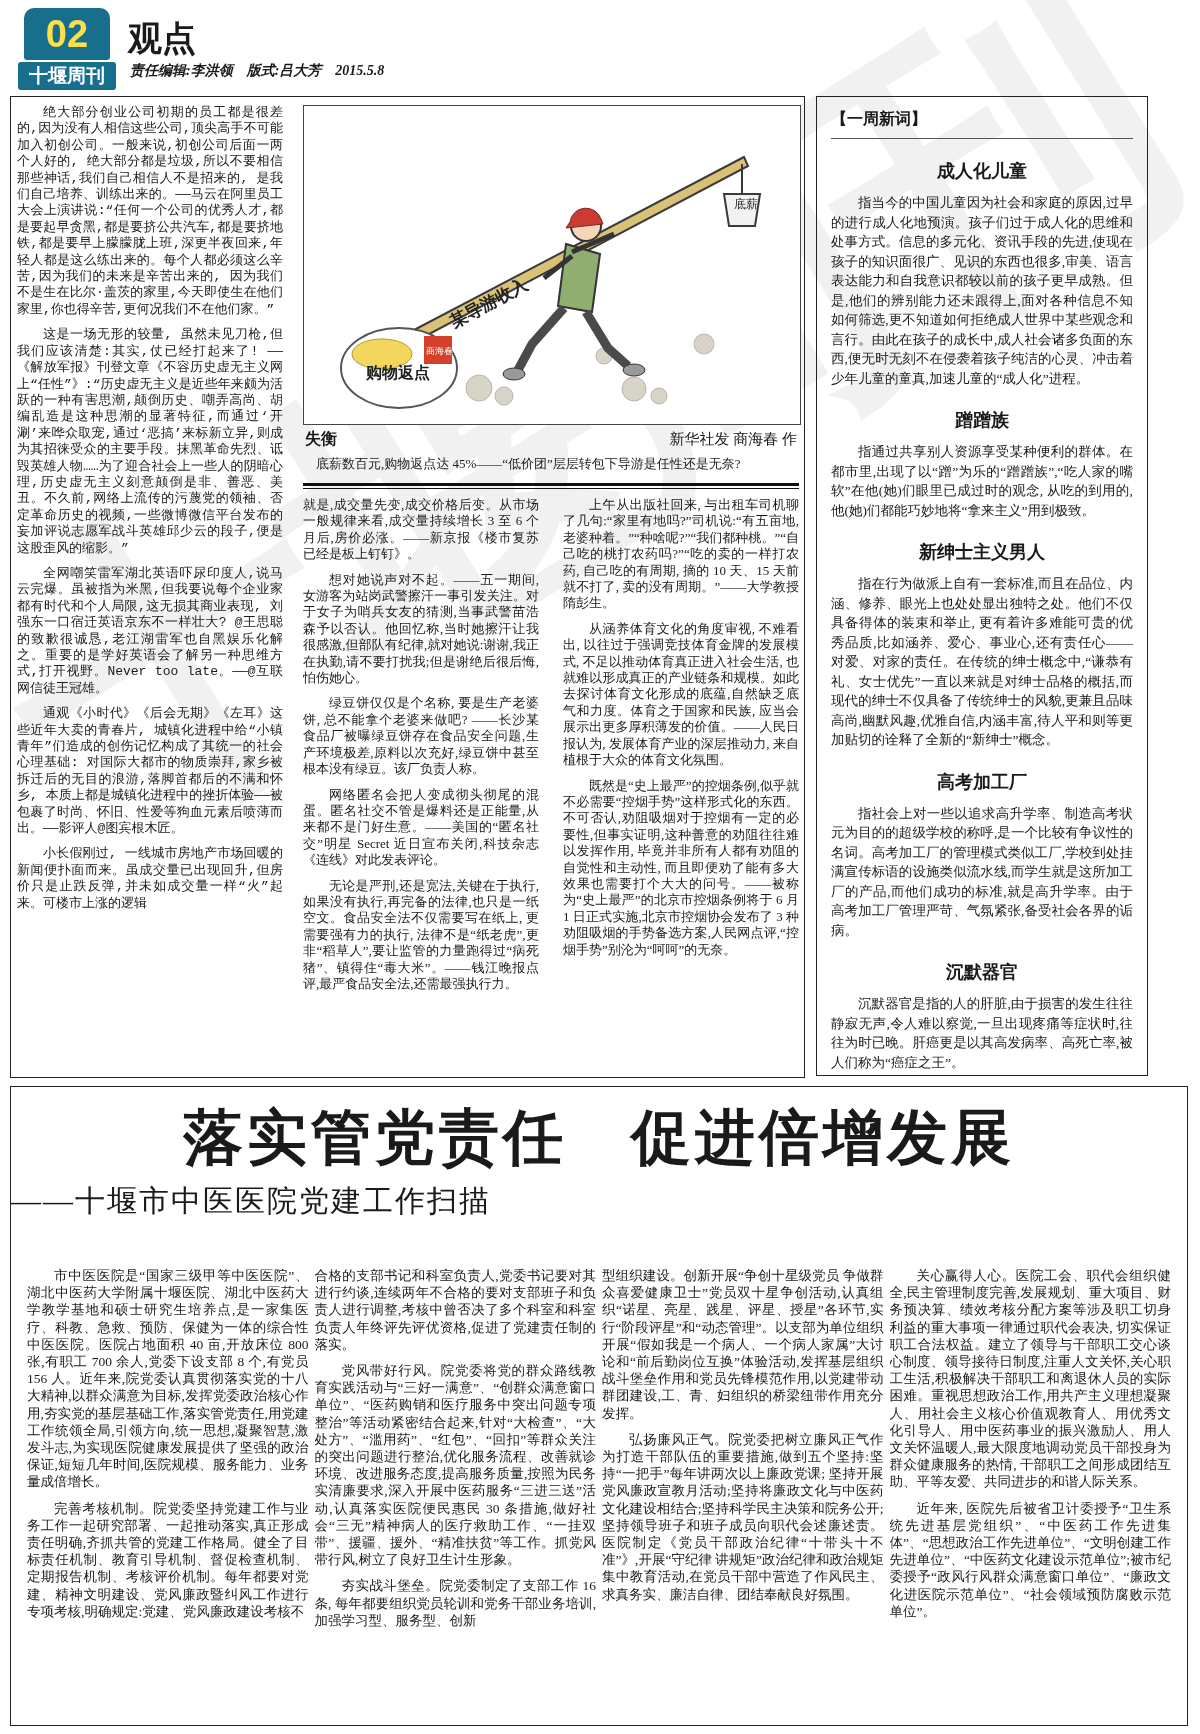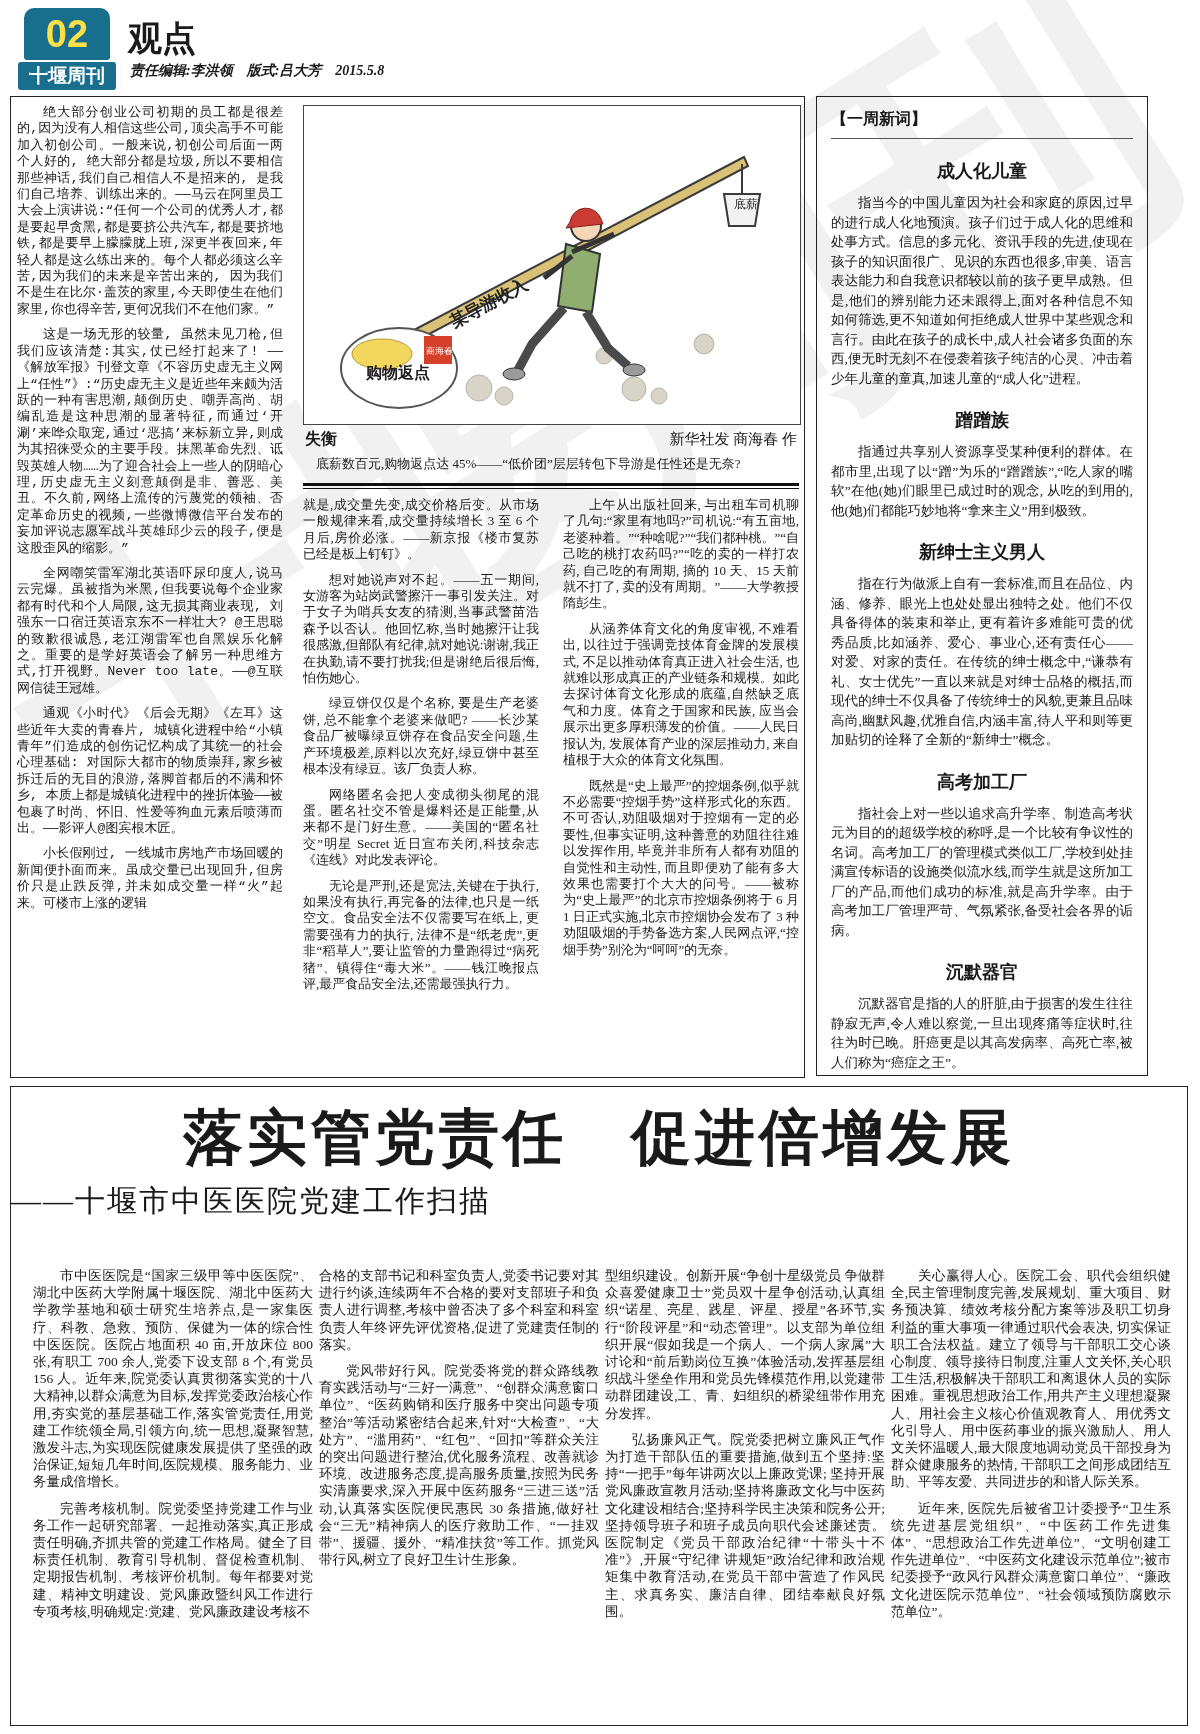--- a/index.html
+++ b/index.html
@@ -89,21 +89,21 @@
   .headline{
     text-align:center; margin-top:16px;
     font-size:60px; font-weight:bold; letter-spacing:4px; line-height:70px;
   }
   .subhead{
     text-align:left; margin-top:10px;
     font-size:30px; letter-spacing:2px; line-height:36px;
   }
   .bottom-cols{
     position:absolute; left:16px; right:16px; top:180px; bottom:10px;
-    display:flex; gap:6px;margin-left:6px;
+    display:flex; gap:6px;
   }
   .b-col{flex:1 1 0; overflow:hidden; font-size:13.5px; line-height:17.2px;}
   svg text{font-family:"Liberation Serif",serif;}
 </style>
 </head>
 <body>
 
 <div class="watermark">十堰周刊</div>
 
 <div>
@@ -224,20 +224,21 @@
   <div class="headline">落实管党责任　促进倍增发展</div>
   <div class="subhead">——十堰市中医医院党建工作扫描</div>
   <div class="bottom-cols">
     <div class="b-col">
       <p class="p">市中医医院是“国家三级甲等中医医院”、湖北中医药大学附属十堰医院、湖北中医药大学教学基地和硕士研究生培养点,是一家集医疗、科教、急救、预防、保健为一体的综合性中医医院。医院占地面积 40 亩,开放床位 800 张,有职工 700 余人,党委下设支部 8 个,有党员 156 人。近年来,院党委认真贯彻落实党的十八大精神,以群众满意为目标,发挥党委政治核心作用,夯实党的基层基础工作,落实管党责任,用党建工作统领全局,引领方向,统一思想,凝聚智慧,激发斗志,为实现医院健康发展提供了坚强的政治保证,短短几年时间,医院规模、服务能力、业务量成倍增长。</p>
       <p class="p">完善考核机制。院党委坚持党建工作与业务工作一起研究部署、一起推动落实,真正形成责任明确,齐抓共管的党建工作格局。健全了目标责任机制、教育引导机制、督促检查机制、定期报告机制、考核评价机制。每年都要对党建、精神文明建设、党风廉政暨纠风工作进行专项考核,明确规定:党建、党风廉政建设考核不</p>
     </div>
     <div class="b-col">
       <p class="p cont">合格的支部书记和科室负责人,党委书记要对其进行约谈,连续两年不合格的要对支部班子和负责人进行调整,考核中曾否决了多个科室和科室负责人年终评先评优资格,促进了党建责任制的落实。</p>
       <p class="p">党风带好行风。院党委将党的群众路线教育实践活动与“三好一满意”、“创群众满意窗口单位”、“医药购销和医疗服务中突出问题专项整治”等活动紧密结合起来,针对“大检查”、“大处方”、“滥用药”、“红包”、“回扣”等群众关注的突出问题进行整治,优化服务流程、改善就诊环境、改进服务态度,提高服务质量,按照为民务实清廉要求,深入开展中医药服务“三进三送”活动,认真落实医院便民惠民 30 条措施,做好社会“三无”精神病人的医疗救助工作、“一挂双带”、援疆、援外、“精准扶贫”等工作。抓党风带行风,树立了良好卫生计生形象。</p>
+      <p class="p">夯实战斗堡垒。院党委制定了支部工作 16 条, 每年都要组织党员轮训和党务干部业务培训,加强学习型、服务型、创新</p>
     </div>
     <div class="b-col">
       <p class="p cont">型组织建设。创新开展“争创十星级党员 争做群众喜爱健康卫士”党员双十星争创活动,认真组织“诺星、亮星、践星、评星、授星”各环节,实行“阶段评星”和“动态管理”。以支部为单位组织开展“假如我是一个病人、一个病人家属”大讨论和“前后勤岗位互换”体验活动,发挥基层组织战斗堡垒作用和党员先锋模范作用,以党建带动群团建设,工、青、妇组织的桥梁纽带作用充分发挥。</p>
       <p class="p">弘扬廉风正气。院党委把树立廉风正气作为打造干部队伍的重要措施,做到五个坚持:坚持“一把手”每年讲两次以上廉政党课; 坚持开展党风廉政宣教月活动;坚持将廉政文化与中医药文化建设相结合;坚持科学民主决策和院务公开;坚持领导班子和班子成员向职代会述廉述责。医院制定《党员干部政治纪律“十带头十不准”》,开展“守纪律 讲规矩”政治纪律和政治规矩集中教育活动,在党员干部中营造了作风民主、求真务实、廉洁自律、团结奉献良好氛围。</p>
     </div>
     <div class="b-col">
       <p class="p">关心赢得人心。医院工会、职代会组织健全,民主管理制度完善,发展规划、重大项目、财务预决算、绩效考核分配方案等涉及职工切身利益的重大事项一律通过职代会表决, 切实保证职工合法权益。建立了领导与干部职工交心谈心制度、领导接待日制度,注重人文关怀,关心职工生活,积极解决干部职工和离退休人员的实际困难。重视思想政治工作,用共产主义理想凝聚人、用社会主义核心价值观教育人、用优秀文化引导人、用中医药事业的振兴激励人、用人文关怀温暖人,最大限度地调动党员干部投身为群众健康服务的热情, 干部职工之间形成团结互助、平等友爱、共同进步的和谐人际关系。</p>
       <p class="p">近年来, 医院先后被省卫计委授予“卫生系统先进基层党组织”、“中医药工作先进集体”、“思想政治工作先进单位”、“文明创建工作先进单位”、“中医药文化建设示范单位”;被市纪委授予“政风行风群众满意窗口单位”、“廉政文化进医院示范单位”、“社会领域预防腐败示范单位”。</p>
     </div>
   </div>

